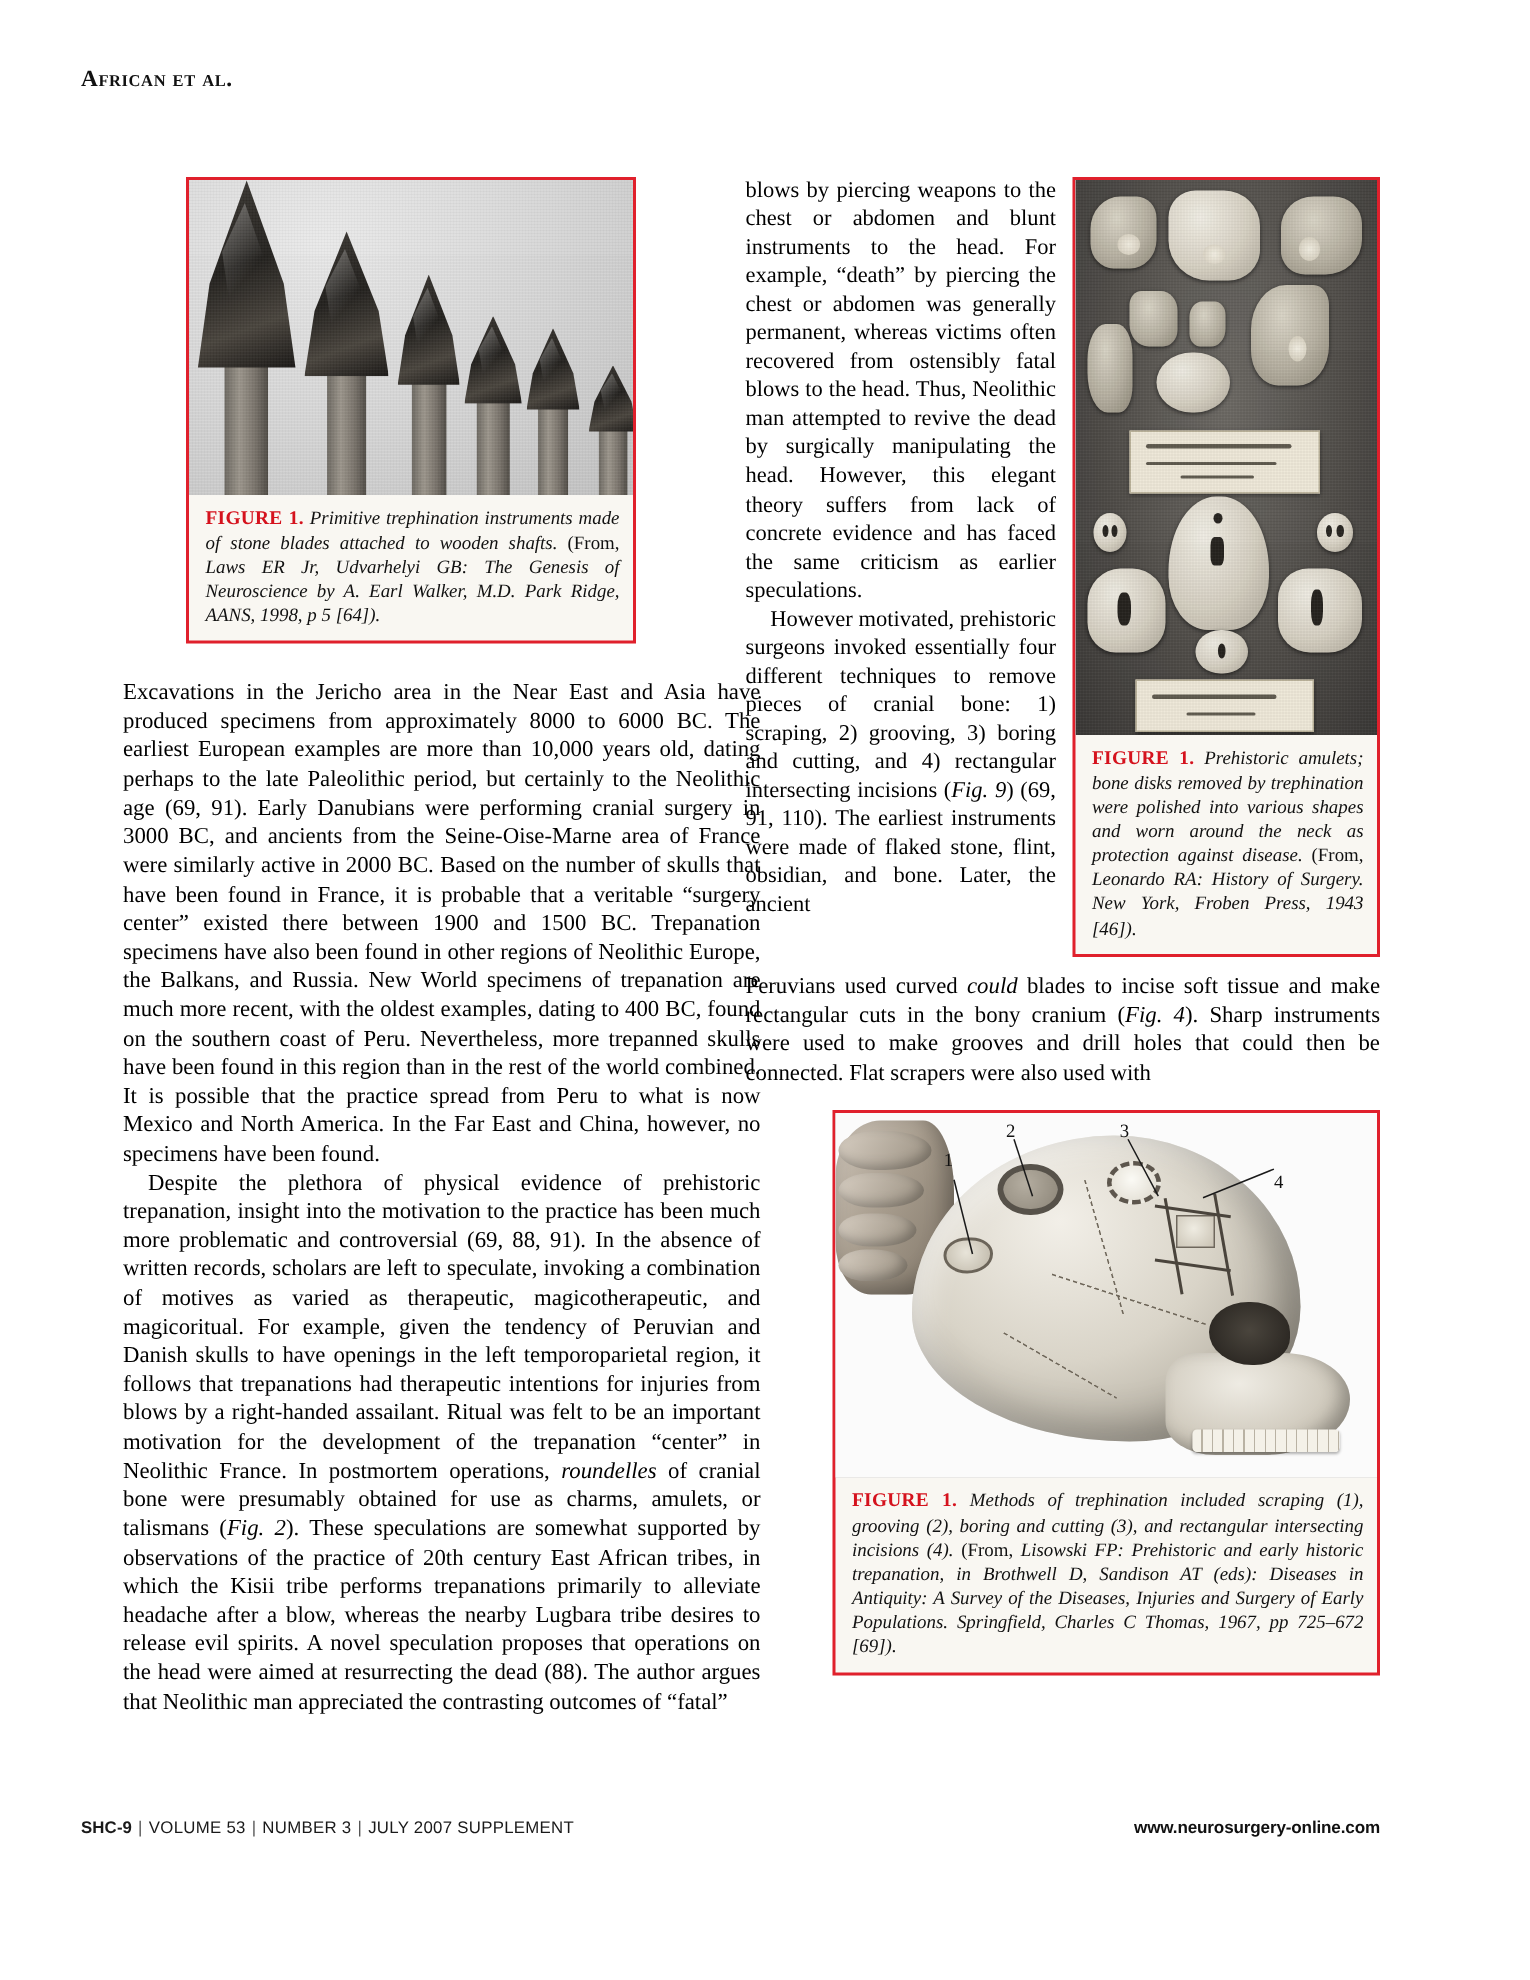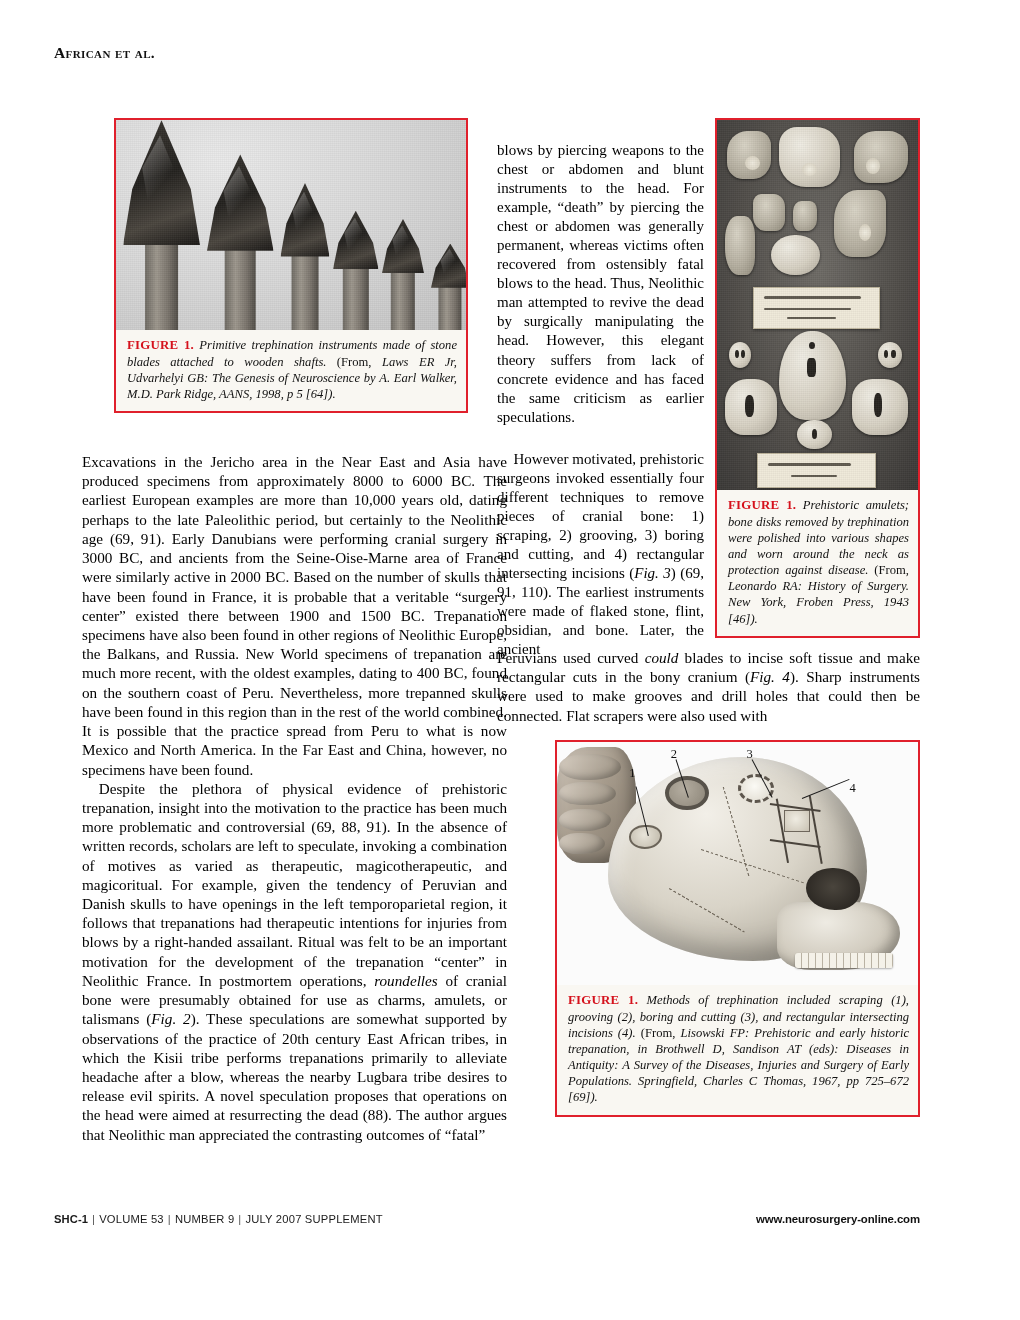--- a/index.html
+++ b/index.html
@@ -60,21 +60,21 @@
   p.body {
     margin: 0;
     font-size: 15.2px;
     line-height: 1.265;
     text-align: justify;
     text-justify: inter-word;
     hyphens: manual;
   }
   p.body + p.body { text-indent: 1.1em; }
   p.body.indent { text-indent: 1.1em; }
-  .col-right-narrow p.body { font-size: 15px; line-height: 1.27; margin-top: 23px; }
+  .col-right-narrow p.body { font-size: 15px; line-height: 1.27; }
   .col-right-wide p.body { font-size: 15.2px; line-height: 1.265; }
 
   em { font-style: italic; }
 
   
   .figure {
     position: absolute;
     border: 2.5px solid #e0202c;
     background: #f9f7f2;
     box-sizing: border-box;
@@ -96,21 +96,21 @@
   }
   .caption .figlabel {
     font-style: normal;
     font-weight: bold;
     color: #d5121d;
     font-size: 12.9px;
     letter-spacing: 0.2px;
   }
   .caption .rm { font-style: normal; }
 
-  #figure-1 { left: 114px; top: 118px; width: 354px; }
+  #figure-1 { left: 124px; top: 118px; width: 300px; }
   #figure-1 .fig-photo { height: 210px; }
   #figure-2 { left: 715px; top: 118px; width: 205px; }
   #figure-2 .fig-photo { height: 370px; }
   #figure-3 { left: 555px; top: 740px; width: 365px; }
   #figure-3 .fig-photo { height: 243px; }
 
   
   .blades-scene {
     position: absolute; inset: 0;
     background:
@@ -411,21 +411,21 @@
     <div class="caption">
       <span class="figlabel">FIGURE 1.</span>
       <span>Prehistoric amulets; bone disks removed by trephination were polished into various shapes and worn around the neck as protection against disease.</span>
        <span class="rm">(From,</span>
       <span>Leonardo RA: History of Surgery. New York, Froben Press, 1943 [46]).</span>
     </div>
   </div>
 
   <div class="col-right-narrow">
     <p class="body">blows by piercing weapons to the chest or abdomen and blunt instruments to the head. For example, “death” by piercing the chest or abdomen was generally permanent, whereas victims often recovered from ostensibly fatal blows to the head. Thus, Neolithic man attempted to revive the dead by surgically manipulating the head. However, this elegant theory suffers from lack of concrete evidence and has faced the same criticism as earlier speculations.</p>
-    <p class="body">However motivated, prehistoric surgeons invoked essentially four different techniques to remove pieces of cranial bone: 1) scraping, 2) grooving, 3) boring and cutting, and 4) rectangular intersecting incisions (<em>Fig. 3</em>) (69, 91, 110). The earliest instruments were made of flaked stone, flint, obsidian, and bone. Later, the ancient</p>
+    <p class="body">However motivated, prehistoric surgeons invoked essentially four different techniques to remove pieces of cranial bone: 1) scraping, 2) grooving, 3) boring and cutting, and 4) rectangular intersecting incisions (<em>Fig. 9</em>) (69, 91, 110). The earliest instruments were made of flaked stone, flint, obsidian, and bone. Later, the ancient</p>
   </div>
 
   <div class="col-right-wide">
     <p class="body">Peruvians used curved <em>could</em> blades to incise soft tissue and make rectangular cuts in the bony cranium (<em>Fig. 4</em>). Sharp instruments were used to make grooves and drill holes that could then be connected. Flat scrapers were also used with</p>
   </div>
 
   <div class="col-left">
     <p class="body">Excavations in the Jericho area in the Near East and Asia have produced specimens from approximately 8000 to 6000 BC. The earliest European examples are more than 10,000 years old, dating perhaps to the late Paleolithic period, but certainly to the Neolithic age (69, 91). Early Danubians were performing cranial surgery in 3000 BC, and ancients from the Seine-Oise-Marne area of France were similarly active in 2000 BC. Based on the number of skulls that have been found in France, it is probable that a veritable “surgery center” existed there between 1900 and 1500 BC. Trepanation specimens have also been found in other regions of Neolithic Europe, the Balkans, and Russia. New World specimens of trepanation are much more recent, with the oldest examples, dating to 400 BC, found on the southern coast of Peru. Nevertheless, more trepanned skulls have been found in this region than in the rest of the world combined. It is possible that the practice spread from Peru to what is now Mexico and North America. In the Far East and China, however, no specimens have been found.</p>
     <p class="body indent">Despite the plethora of physical evidence of prehistoric trepanation, insight into the motivation to the practice has been much more problematic and controversial (69, 88, 91). In the absence of written records, scholars are left to speculate, invoking a combination of motives as varied as therapeutic, magicotherapeutic, and magicoritual. For example, given the tendency of Peruvian and Danish skulls to have openings in the left temporoparietal region, it follows that trepanations had therapeutic intentions for injuries from blows by a right-handed assailant. Ritual was felt to be an important motivation for the development of the trepanation “center” in Neolithic France. In postmortem operations, <em>roundelles</em> of cranial bone were presumably obtained for use as charms, amulets, or talismans (<em>Fig. 2</em>). These speculations are somewhat supported by observations of the practice of 20th century East African tribes, in which the Kisii tribe performs trepanations primarily to alleviate headache after a blow, whereas the nearby Lugbara tribe desires to release evil spirits. A novel speculation proposes that operations on the head were aimed at resurrecting the dead (88). The author argues that Neolithic man appreciated the contrasting outcomes of “fatal”</p>
   </div>
@@ -472,18 +472,18 @@
     <div class="caption">
       <span class="figlabel">FIGURE 1.</span>
       <span>Methods of trephination included scraping (1), grooving (2), boring and cutting (3), and rectangular intersecting incisions (4).</span>
        <span class="rm">(From,</span>
       <span>Lisowski FP: Prehistoric and early historic trepanation, in Brothwell D, Sandison AT (eds): Diseases in Antiquity: A Survey of the Diseases, Injuries and Surgery of Early Populations. Springfield, Charles C Thomas, 1967, pp 725–672 [69]).</span>
     </div>
   </div>
 
   <div class="footer">
     <div class="footer-left">
-      <span class="pgno">SHC-1</span><span class="sep">|</span><span>VOLUME 53</span><span class="sep">|</span><span>NUMBER 9</span><span class="sep">|</span><span>JULY 2007 SUPPLEMENT</span>
+      <span class="pgno">SHC-9</span><span class="sep">|</span><span>VOLUME 53</span><span class="sep">|</span><span>NUMBER 3</span><span class="sep">|</span><span>JULY 2007 SUPPLEMENT</span>
     </div>
     <div class="footer-right">www.neurosurgery-online.com</div>
   </div>
 
 </div>
 
 </body></html>

